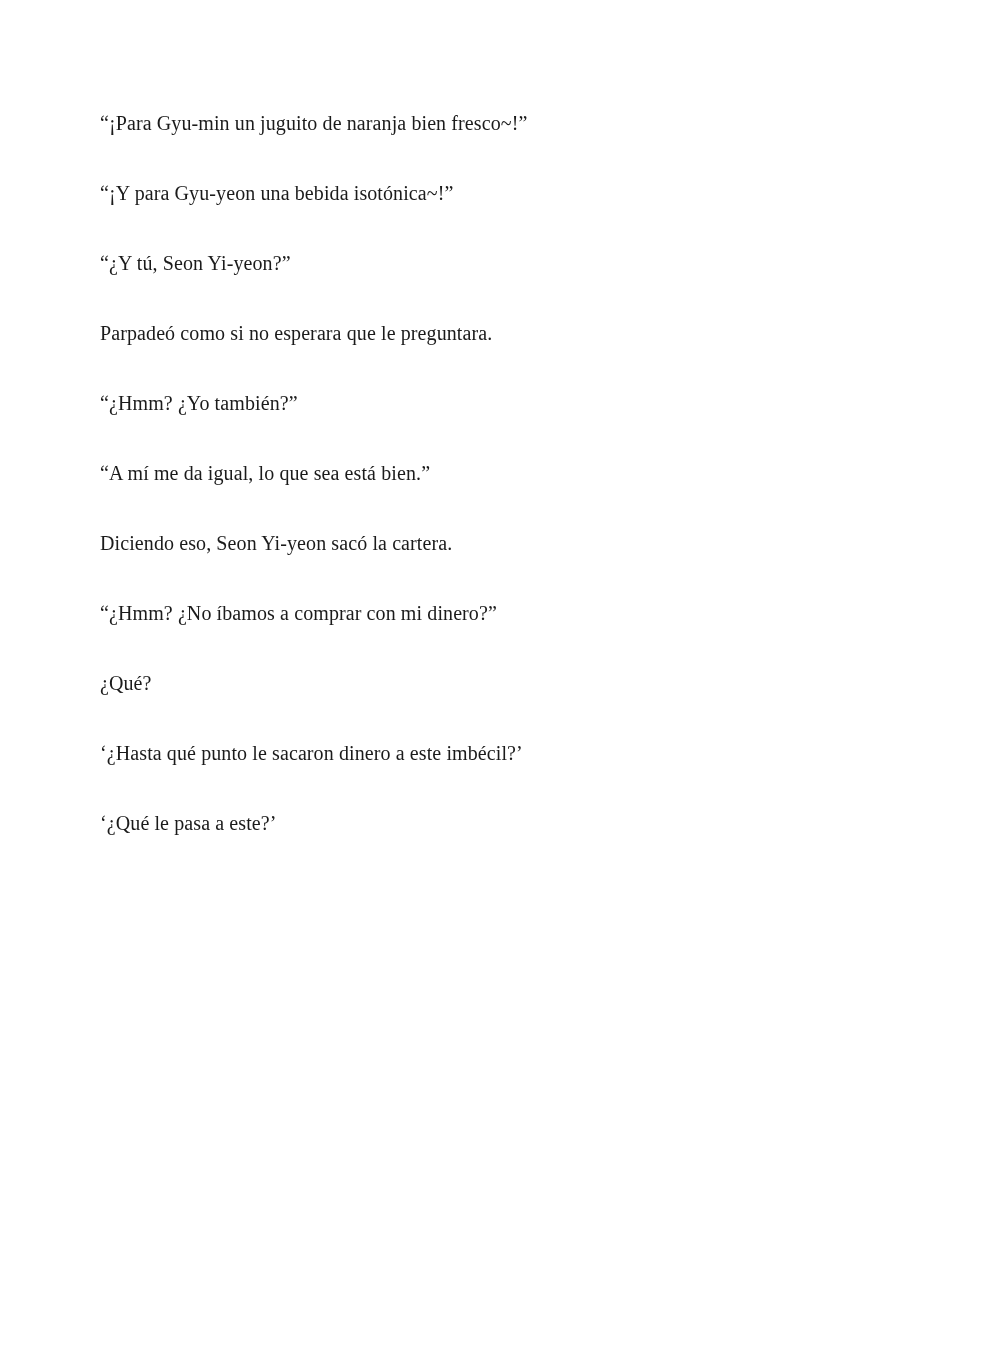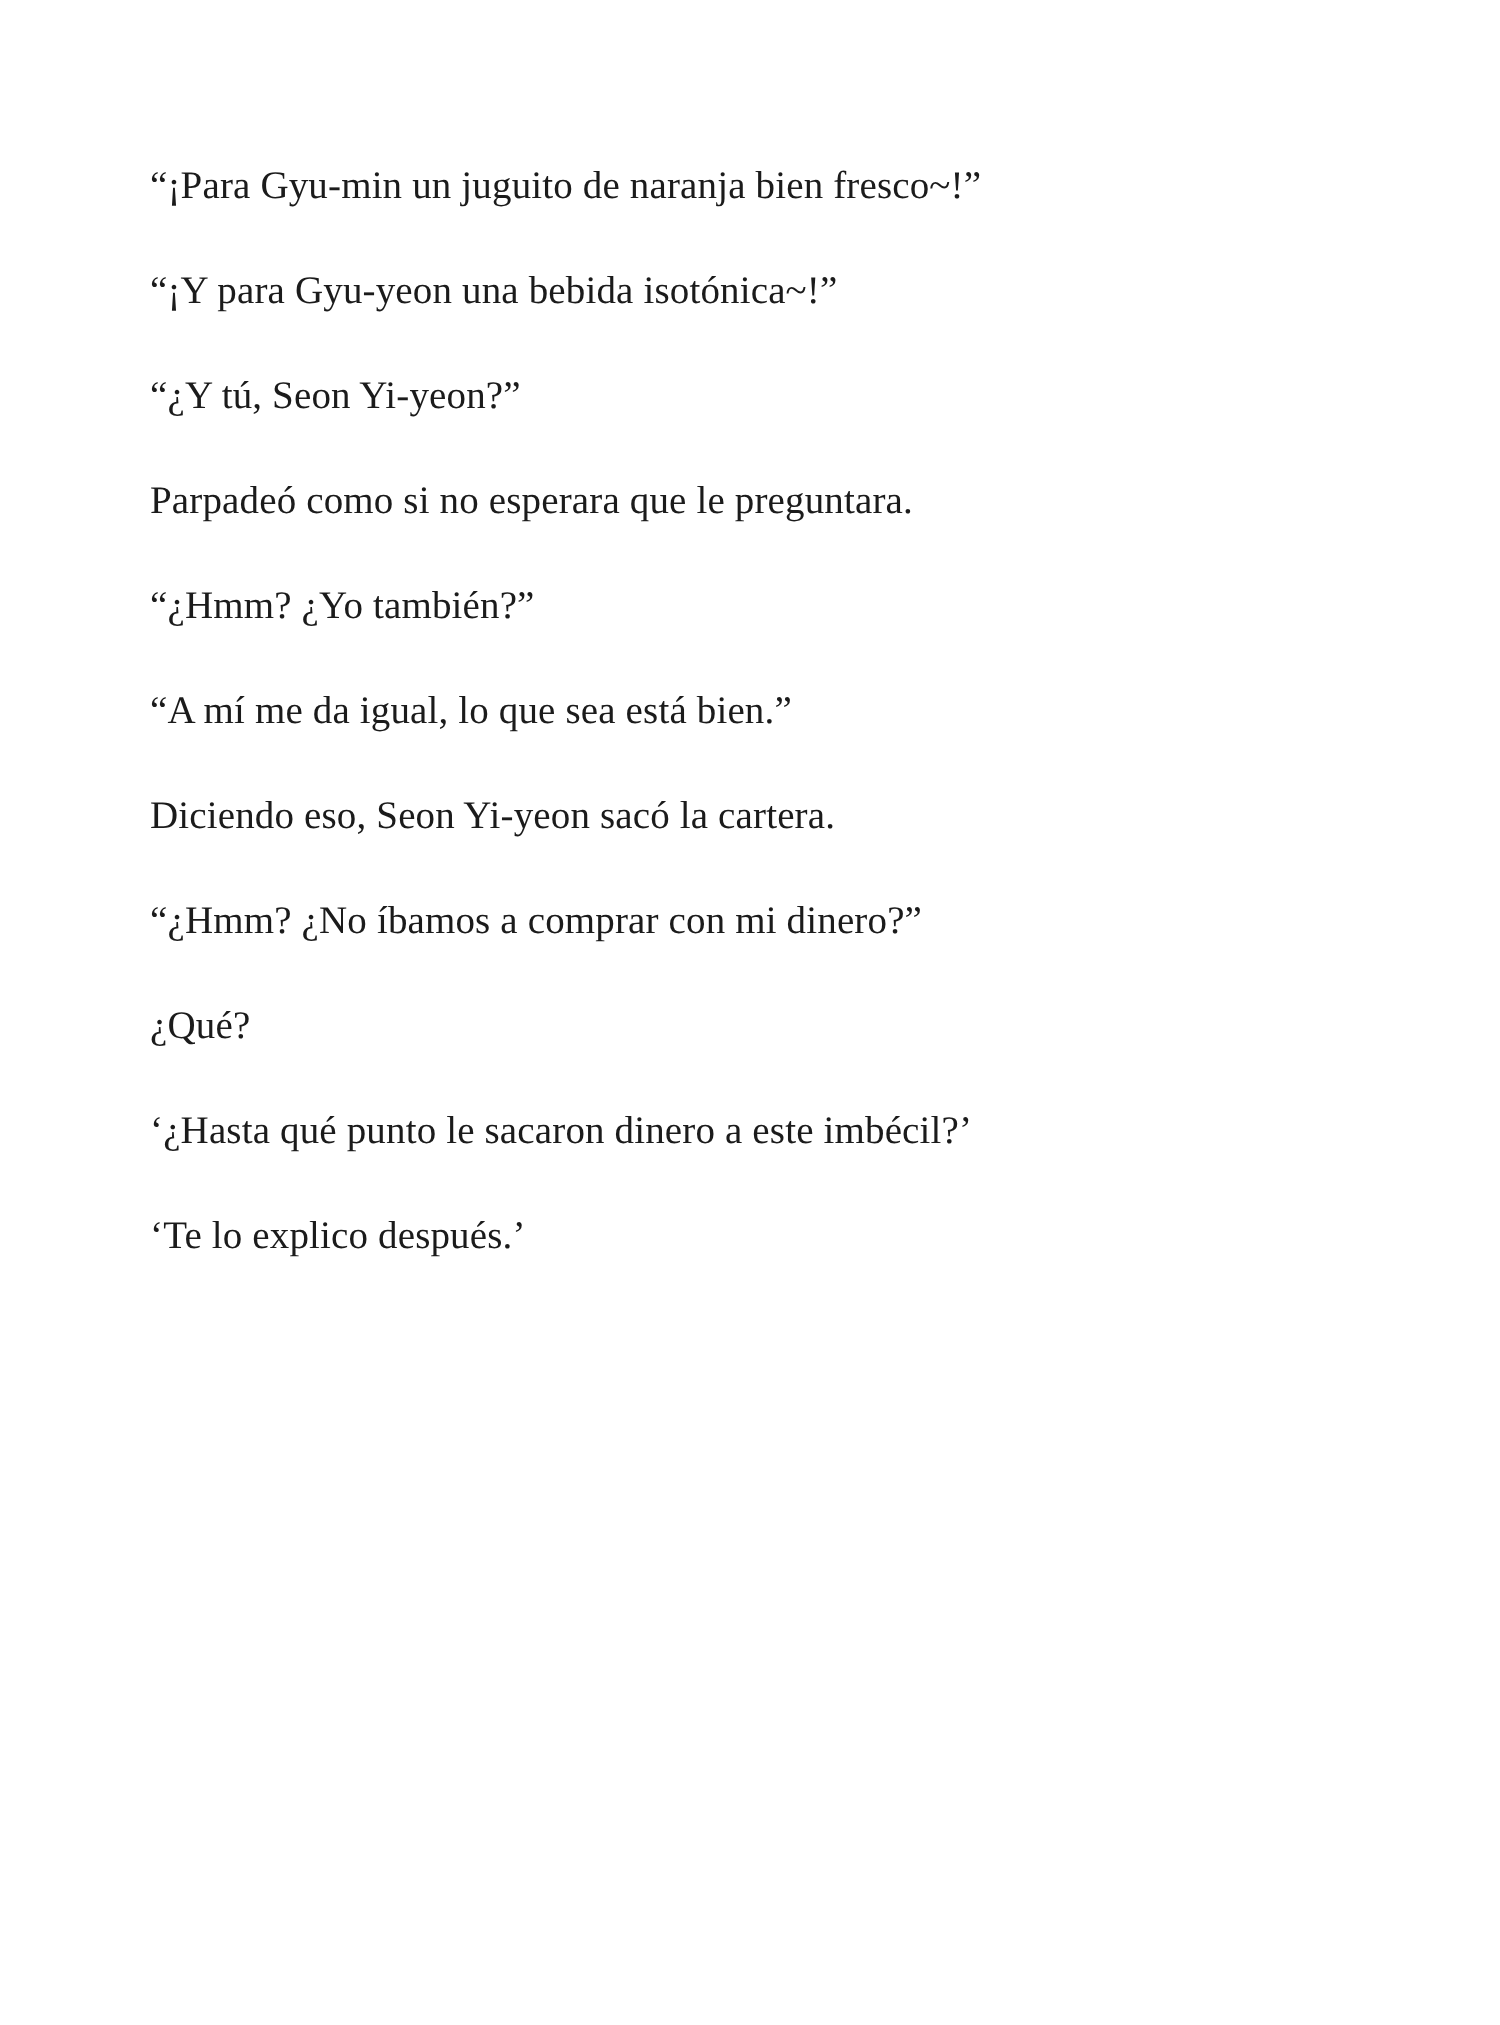--- a/index.html
+++ b/index.html
@@ -10,21 +10,21 @@
     font-family: "Liberation Serif", "DejaVu Serif", serif;
   }
   .page {
     width: 1000px;
     height: 1350px;
     background: #ffffff;
     padding: 105px 100px 0 100px;
     overflow: hidden;
   }
   .text-content p {
-    font-size: 26px;
+    font-size: 20px;
     line-height: 37px;
     color: #1b1b1b;
     margin: 0 0 33px 0;
     letter-spacing: 0.1px;
     text-rendering: optimizeLegibility;
   }
 </style>
 </head>
 <body>
 
@@ -33,15 +33,15 @@
       <p>“¡Para Gyu-min un juguito de naranja bien fresco~!”</p>
       <p>“¡Y para Gyu-yeon una bebida isotónica~!”</p>
       <p>“¿Y tú, Seon Yi-yeon?”</p>
       <p>Parpadeó como si no esperara que le preguntara.</p>
       <p>“¿Hmm? ¿Yo también?”</p>
       <p>“A mí me da igual, lo que sea está bien.”</p>
       <p>Diciendo eso, Seon Yi-yeon sacó la cartera.</p>
       <p>“¿Hmm? ¿No íbamos a comprar con mi dinero?”</p>
       <p>¿Qué?</p>
       <p>‘¿Hasta qué punto le sacaron dinero a este imbécil?’</p>
-      <p>‘Te lo explico después.’</p>
+      <p>‘¿Qué le pasa a este?’</p>
     </div>
 </main>
 
 </body></html>

